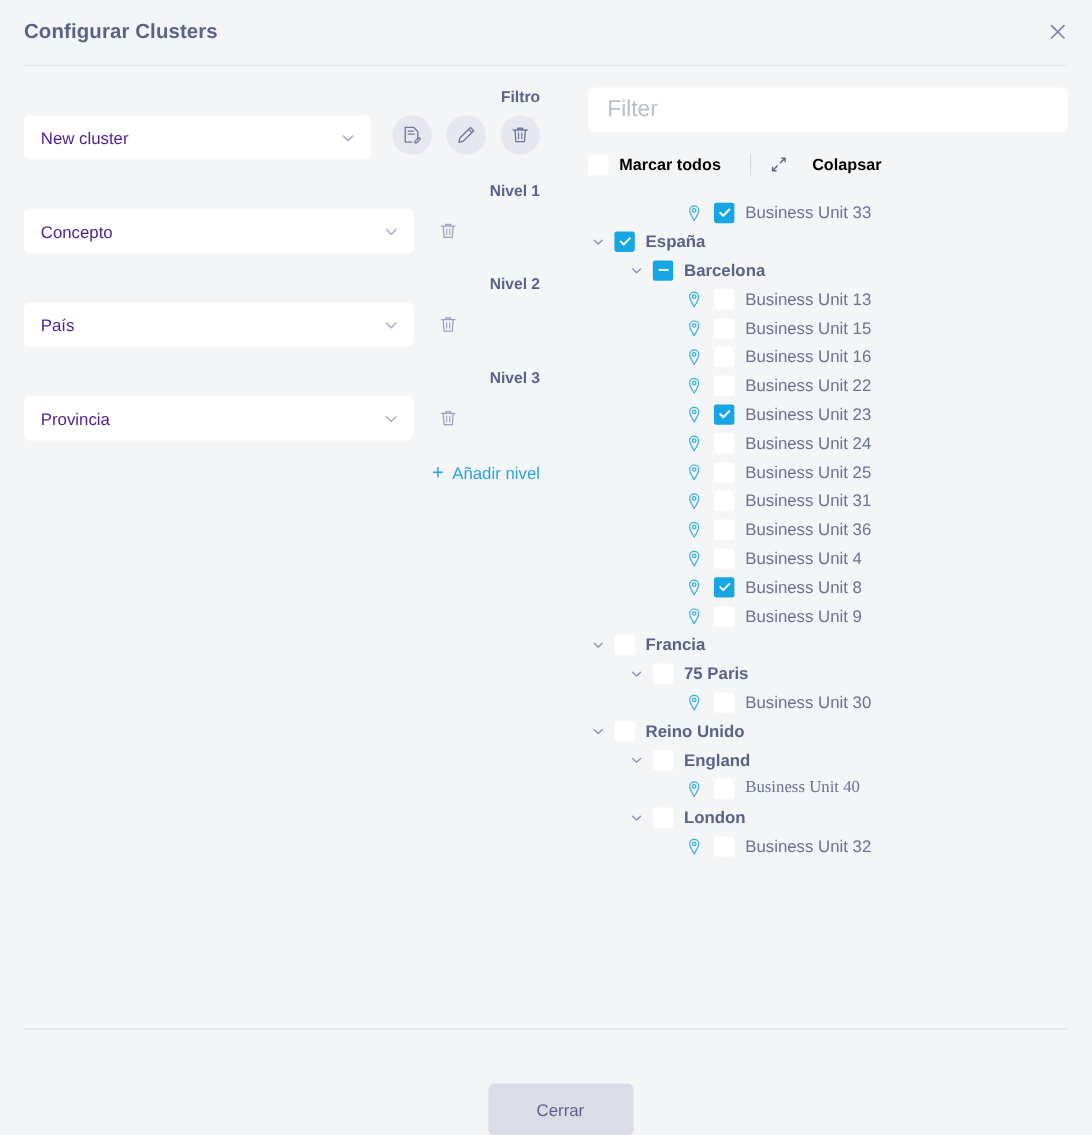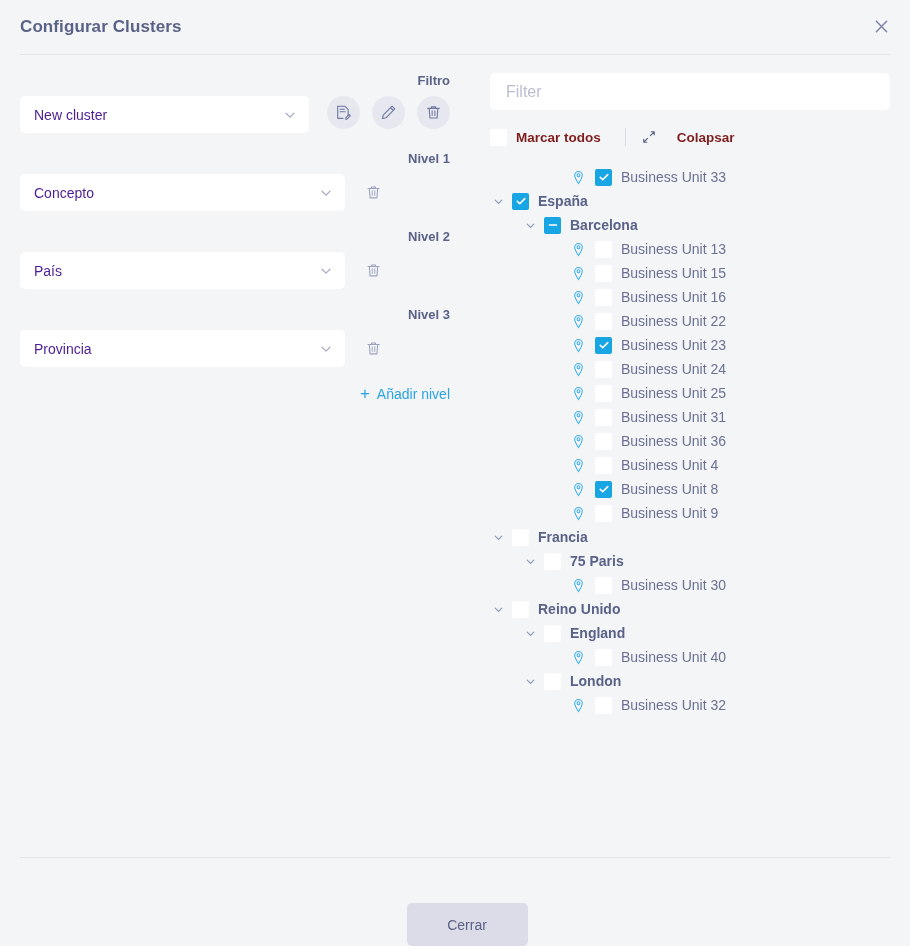--- a/index.html
+++ b/index.html
@@ -130,38 +130,38 @@
   }
 
   
   .filter-input {
     width: 100%;
     height: 37px;
     background: #fff;
     border: none;
     border-radius: 5px;
     padding: 0 16px;
-    font-size: 16px;
+    font-size: 19px;
     font-family: "Liberation Sans", sans-serif;
     color: #3b82f6;
     outline: none;
   }
   .filter-input::placeholder { color: #b9bdd0; }
 
   .tree-toolbar {
     display: flex;
     align-items: center;
     margin-top: 16px;
     height: 22px;
     gap: 0;
   }
   .toolbar-label {
     font-size: 13.5px;
     font-weight: bold;
-    color: #7f1d1d;
+    color: #000000;
     margin-left: 9px;
     text-align: right;
   }
   .toolbar-sep {
     width: 1px; height: 18px;
     background: #d8dae4;
     margin: 0 16px 0 24px;
   }
   .collapse-btn {
     display: flex; align-items: center; gap: 9px;
@@ -580,21 +580,21 @@
           </div>
           <div class="tree-row" style="padding-left: 32px;">
             <span class="tw-chev">
               <svg width="13" height="13" viewBox="0 0 16 16" fill="none">
                 <path d="M4 6.3L8 10.2L12 6.3" stroke="#8b91b3" stroke-width="1.4" stroke-linecap="round" stroke-linejoin="round"></path>
               </svg>
             </span>
             <span class="cb"></span>
             <span class="node-label group">England</span>
           </div>
-          <div class="tree-row" style="padding-left: 64px;">
+          <div class="tree-row" style="padding-left: 64px; font-family: Liberation Serif, serif;">
             <span class="tw-spacer"></span>
             <span class="tw-pin">
               <svg width="15" height="15" viewBox="0 0 16 16" fill="none">
                 <path d="M8 1.6c-2.2 0-4 1.75-4 3.9 0 2.9 4 8.9 4 8.9s4-6 4-8.9c0-2.15-1.8-3.9-4-3.9z" stroke="#3aaee8" stroke-width="1.1" fill="none"></path>
                 <circle cx="8" cy="5.6" r="1.55" stroke="#3aaee8" stroke-width="1.1" fill="none"></circle>
               </svg>
             </span>
             <span class="cb"></span>
             <span class="node-label">Business Unit 40</span>
           </div>

